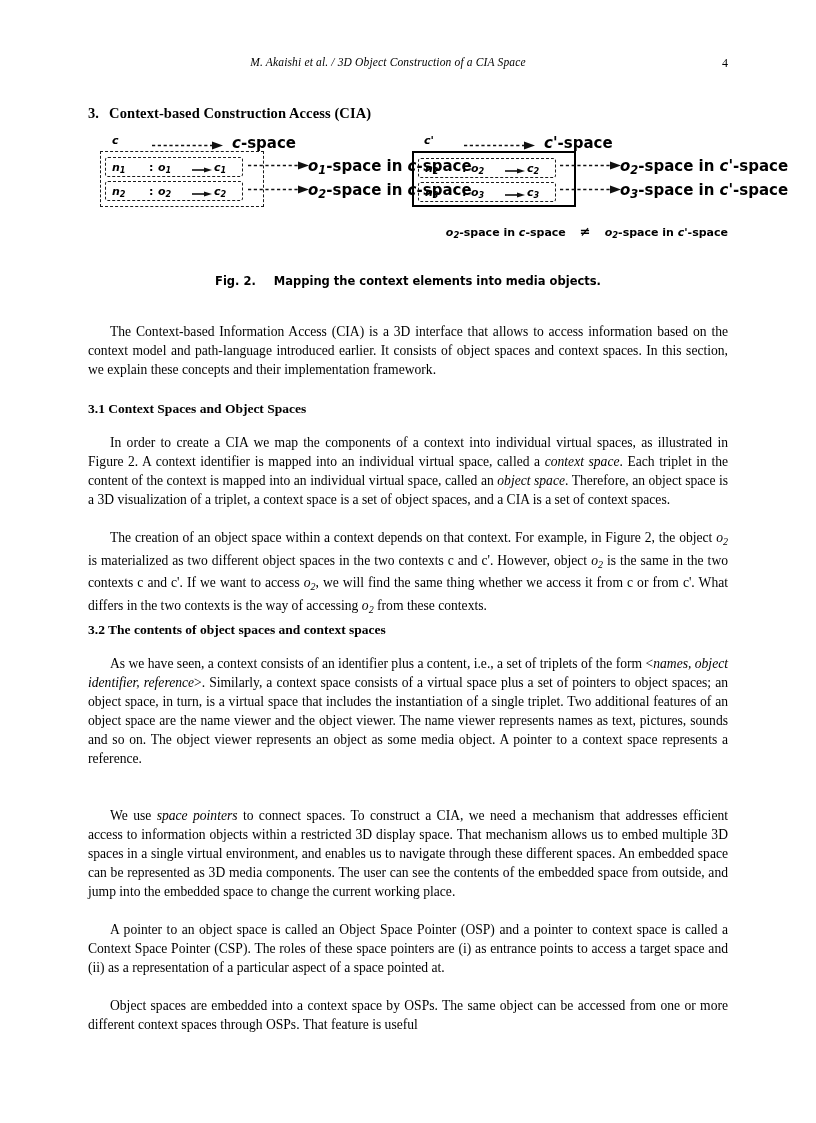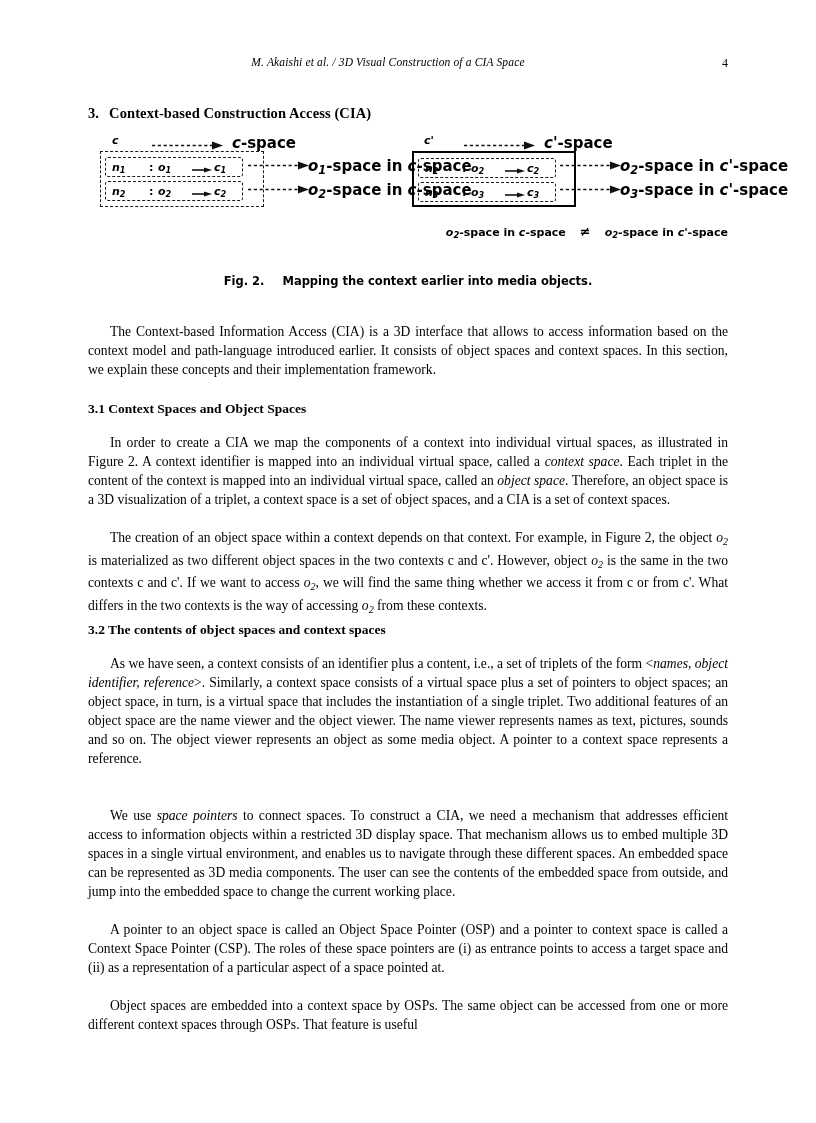--- a/index.html
+++ b/index.html
@@ -264,21 +264,21 @@
     white-space: nowrap;
   }
   .fig-caption .cap-num { margin-right: 18px; }
 </style>
 </head>
 <body>
 
 <div class="page">
 
   <div class="running-head">
-    <div class="rh-title">M. Akaishi et al. / 3D Visual Construction of a CIA Space</div>
+    <div class="rh-title">M. Akaishi et al. / 3D Object Construction of a CIA Space</div>
     <div class="rh-page">4</div>
   </div>
 
   <div class="h-main" style="top:104px;">
     <span class="heading-num num">3.</span><span class="heading-num">Context-based Construction Access (CIA)</span>
   </div>
 
   <div class="figure">
 
     <div class="fig-panel left">
@@ -373,21 +373,21 @@
 
       <div class="res-label l1"><span class="mi">o</span><span class="sb">2</span><span>-space in </span><span class="mi">c'</span><span>-space</span></div>
       <div class="res-label l2"><span class="mi">o</span><span class="sb">3</span><span>-space in </span><span class="mi">c'</span><span>-space</span></div>
     </div>
 
     <div class="fig-ineq">
       <span class="mi">o</span><span class="sb">2</span><span>-space in </span><span class="mi">c</span><span>-space</span><span class="neq">≠</span><span class="mi">o</span><span class="sb">2</span><span>-space in </span><span class="mi">c'</span><span>-space</span>
     </div>
 
     <div class="fig-caption">
-      <span class="cap-num">Fig. 2.</span><span>Mapping the context earlier into media objects.</span>
+      <span class="cap-num">Fig. 2.</span><span>Mapping the context elements into media objects.</span>
     </div>
   </div>
 
   <div class="para" style="top:322px;">The Context-based Information Access (CIA) is a 3D interface that allows to access information based on the context model and path-language introduced earlier.    It consists of object spaces and context spaces.    In this section, we explain these concepts and their implementation framework.</div>
 
   <div class="h-sub" style="top:401px;">3.1 Context Spaces and Object Spaces</div>
 
   <div class="para" style="top:433px;"><span>In order to create a CIA we map the components of a context into individual virtual spaces, as illustrated in Figure 2.    A context identifier is mapped into an individual virtual space, called a </span><i>context space</i><span>.    Each triplet in the content of the context is mapped into an individual virtual space, called an </span><i>object space</i><span>.    Therefore, an object space is a 3D visualization of a triplet, a context space is a set of object spaces, and a CIA is a set of context spaces.</span></div>
 
   <div class="para" style="top:528px;"><span>The creation of an object space within a context depends on that context.    For example, in Figure 2, the object </span><span class="mv">o</span><span class="sub">2</span><span> is materialized as two different object spaces in the two contexts c and c'.    However, object </span><span class="mv">o</span><span class="sub">2</span><span> is the same in the two contexts c and c'.    If we want to access </span><span class="mv">o</span><span class="sub">2</span><span>, we will find the same thing whether we access it from c or from c'.    What differs in the two contexts is the way of accessing </span><span class="mv">o</span><span class="sub">2</span><span> from these contexts.</span></div>

